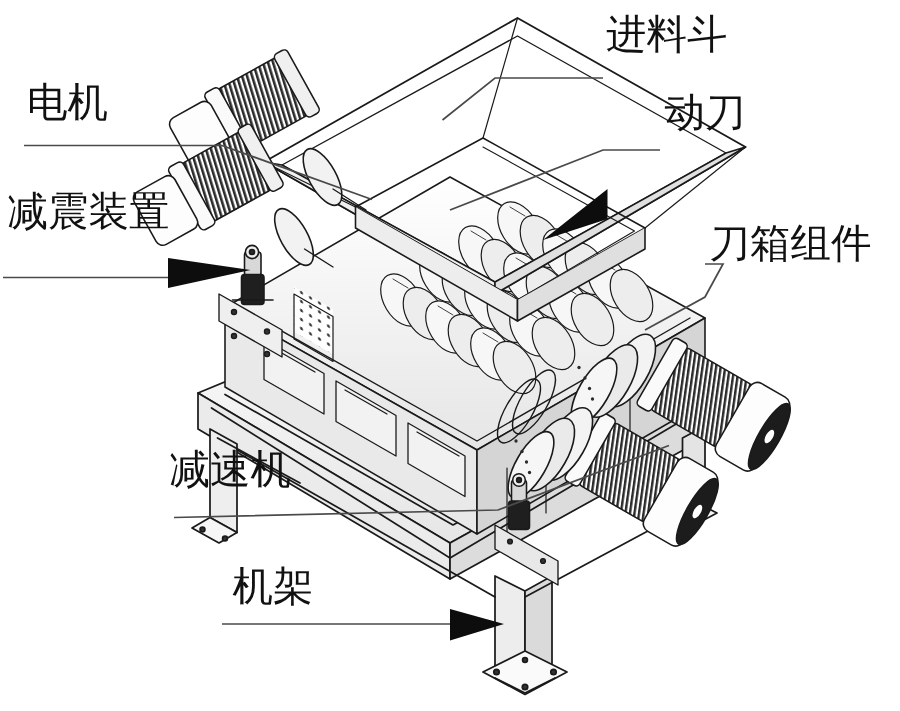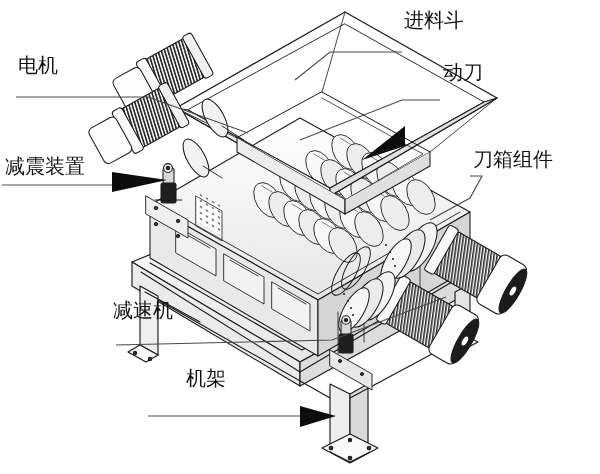--- a/index.html
+++ b/index.html
@@ -2,21 +2,21 @@
 <html><head>
 <meta charset="utf-8">
 <style>
   html,body{margin:0;padding:0;background:#fff;}
   body{width:600px;height:474px;overflow:hidden;
        font-family:"DejaVu Sans","Liberation Sans",sans-serif;}
   #stage{position:relative;width:600px;height:474px;background:#ffffff;}
   #art{position:absolute;left:0;top:0;width:600px;height:474px;}
   .lbl{position:absolute;color:#111111;white-space:nowrap;
        font-family:"DejaVu Sans","Liberation Sans",sans-serif;
-       font-size:20px;line-height:1;letter-spacing:0px;}
+       font-size:27px;line-height:1;letter-spacing:0px;}
 </style>
 </head>
 <body>
 
 <div id="stage">
 
 <svg id="art" viewBox="0 0 600 474">
   <defs>
     <pattern id="fins" width="3.2" height="10" patternUnits="userSpaceOnUse" patternTransform="rotate(12)">
       <rect width="3.2" height="10" fill="#ffffff"></rect>
@@ -275,21 +275,21 @@
       </g>
   <g id="arrows" fill="#0d0d0d" stroke="none">
         <path d="M167,180 L112,172 L112,192 Z"></path>
         <path d="M336,416 L300,406 L300,427 Z"></path>
         <path d="M362,160 L405,126 L405,146 Z"></path>
       </g>
 </svg>
 
 <div id="labels">
       <div class="lbl" style="left: 18px; top: 55px; text-align: center;">电机</div>
-      <div class="lbl" style="left: 5px; top: 156px; text-align: right;">减震装置</div>
+      <div class="lbl" style="left: 5px; top: 128px; text-align: right;">减震装置</div>
       <div class="lbl" style="left: 113px; top: 300px;">减速机</div>
-      <div class="lbl" style="left: 155px; top: 368px; margin-left: 31px;">机架</div>
+      <div class="lbl" style="left: 155px; top: 378px;">机架</div>
       <div class="lbl" style="left: 404px; top: 10px;">进料斗</div>
       <div class="lbl" style="left: 443px; top: 62px; font-family: Liberation Serif, serif;">动刀</div>
       <div class="lbl" style="left: 473px; top: 149px;">刀箱组件</div>
     </div>
 
 </div>
 
 </body></html>

